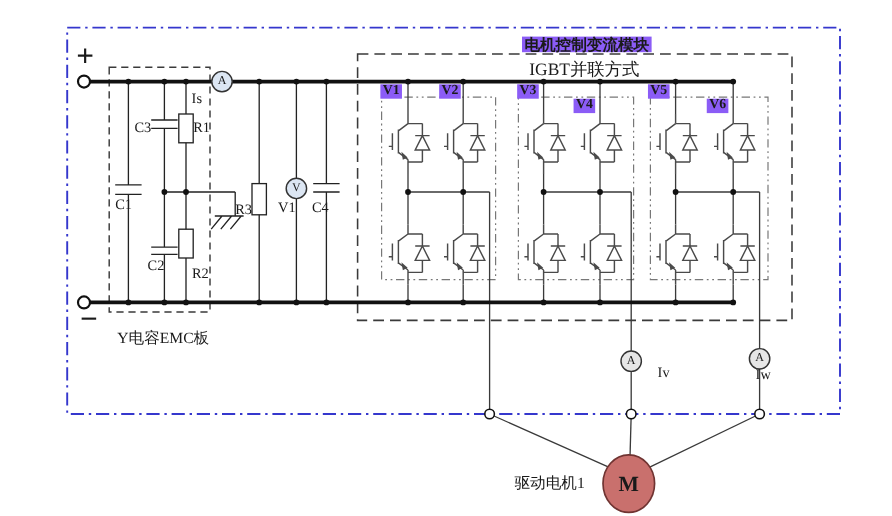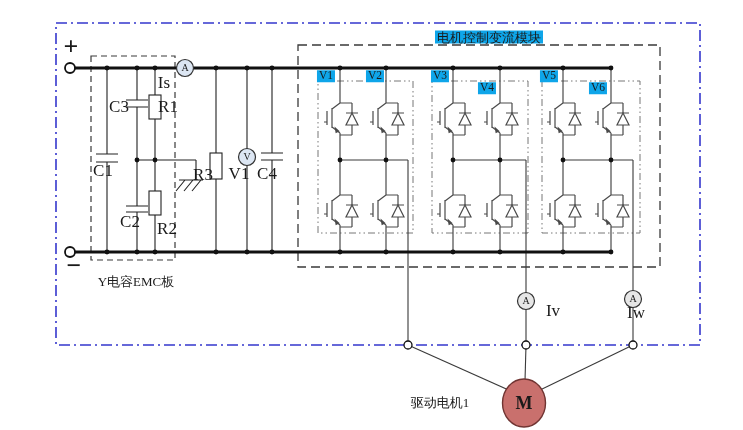--- a/index.html
+++ b/index.html
@@ -8,26 +8,26 @@
     font-family:"Liberation Serif","DejaVu Serif",serif;
   }
   .stage svg{position:absolute;left:0;top:0;}
   .lbl{
     position:absolute;transform:translate(-50%,-50%);
     color:#1a1a1a;white-space:nowrap;line-height:1;
     font-family:"Liberation Serif","DejaVu Serif",serif;
   }
   .s10{font-size:10px;}
   .s11{font-size:11.5px;}
-  .s12{font-size:17px;}
+  .s12{font-size:12px;}
   .s13{font-size:13px;}
   .s14{font-size:14.5px;}
   .s18{font-size:18px;font-weight:bold;}
   .s26{font-size:26px;font-weight:bold;}
-  .bg{background:#0ea5e9;padding:0 2px;}
+  .bg{background:#8b5cf6;padding:0 2px;font-weight:bold;}
 </style>
 </head>
 <body>
 
 <div class="stage">
 
   <svg width="743" height="430" viewBox="0 0 743 430">
     <defs>
       <g id="igbt" stroke="#4a4a4a" stroke-width="1.2" fill="none">
         <path d="M16,0 V8 M16,8 L8,14 M8,13 V33 M3,16 V30 M0,27 H3 M8,32 L16,38 M16,38 V50"></path>
@@ -169,29 +169,30 @@
   <span class="lbl s12" style="left:167px;top:228px">R2</span>
   <span class="lbl s13" style="left:136px;top:281px">Y电容EMC板</span>
 
   <span class="lbl s10" style="left:185px;top:68px">A</span>
   <span class="lbl s12" style="left:203px;top:174px">R3</span>
   <span class="lbl s10" style="left:247px;top:157px">V</span>
   <span class="lbl s12" style="left:239px;top:173px">V1</span>
   <span class="lbl s12" style="left:267px;top:173px">C4</span>
 
   <span class="lbl s13 bg" style="left:489px;top:37px">电机控制变流模块</span>
+  <span class="lbl s14" style="left:487px;top:59px">IGBT并联方式</span>
 
   <span class="lbl s11 bg" style="left:326px;top:76px">V1</span>
   <span class="lbl s11 bg" style="left:375px;top:76px">V2</span>
   <span class="lbl s11 bg" style="left:440px;top:76px">V3</span>
   <span class="lbl s11 bg" style="left:487px;top:88px">V4</span>
   <span class="lbl s11 bg" style="left:549px;top:76px">V5</span>
   <span class="lbl s11 bg" style="left:598px;top:88px">V6</span>
 
   <span class="lbl s10" style="left:526px;top:301px">A</span>
   <span class="lbl s10" style="left:633px;top:299px">A</span>
   <span class="lbl s12" style="left:553px;top:310px">Iv</span>
   <span class="lbl s12" style="left:636px;top:312px">Iw</span>
 
-  <span class="lbl s13" style="left:440px;top:402px">驱动电机1</span>
+  <span class="lbl s13" style="left:458px;top:402px">驱动电机1</span>
   <span class="lbl s18" style="left:524px;top:403px">M</span>
 
 </div>
 
 </body></html>

